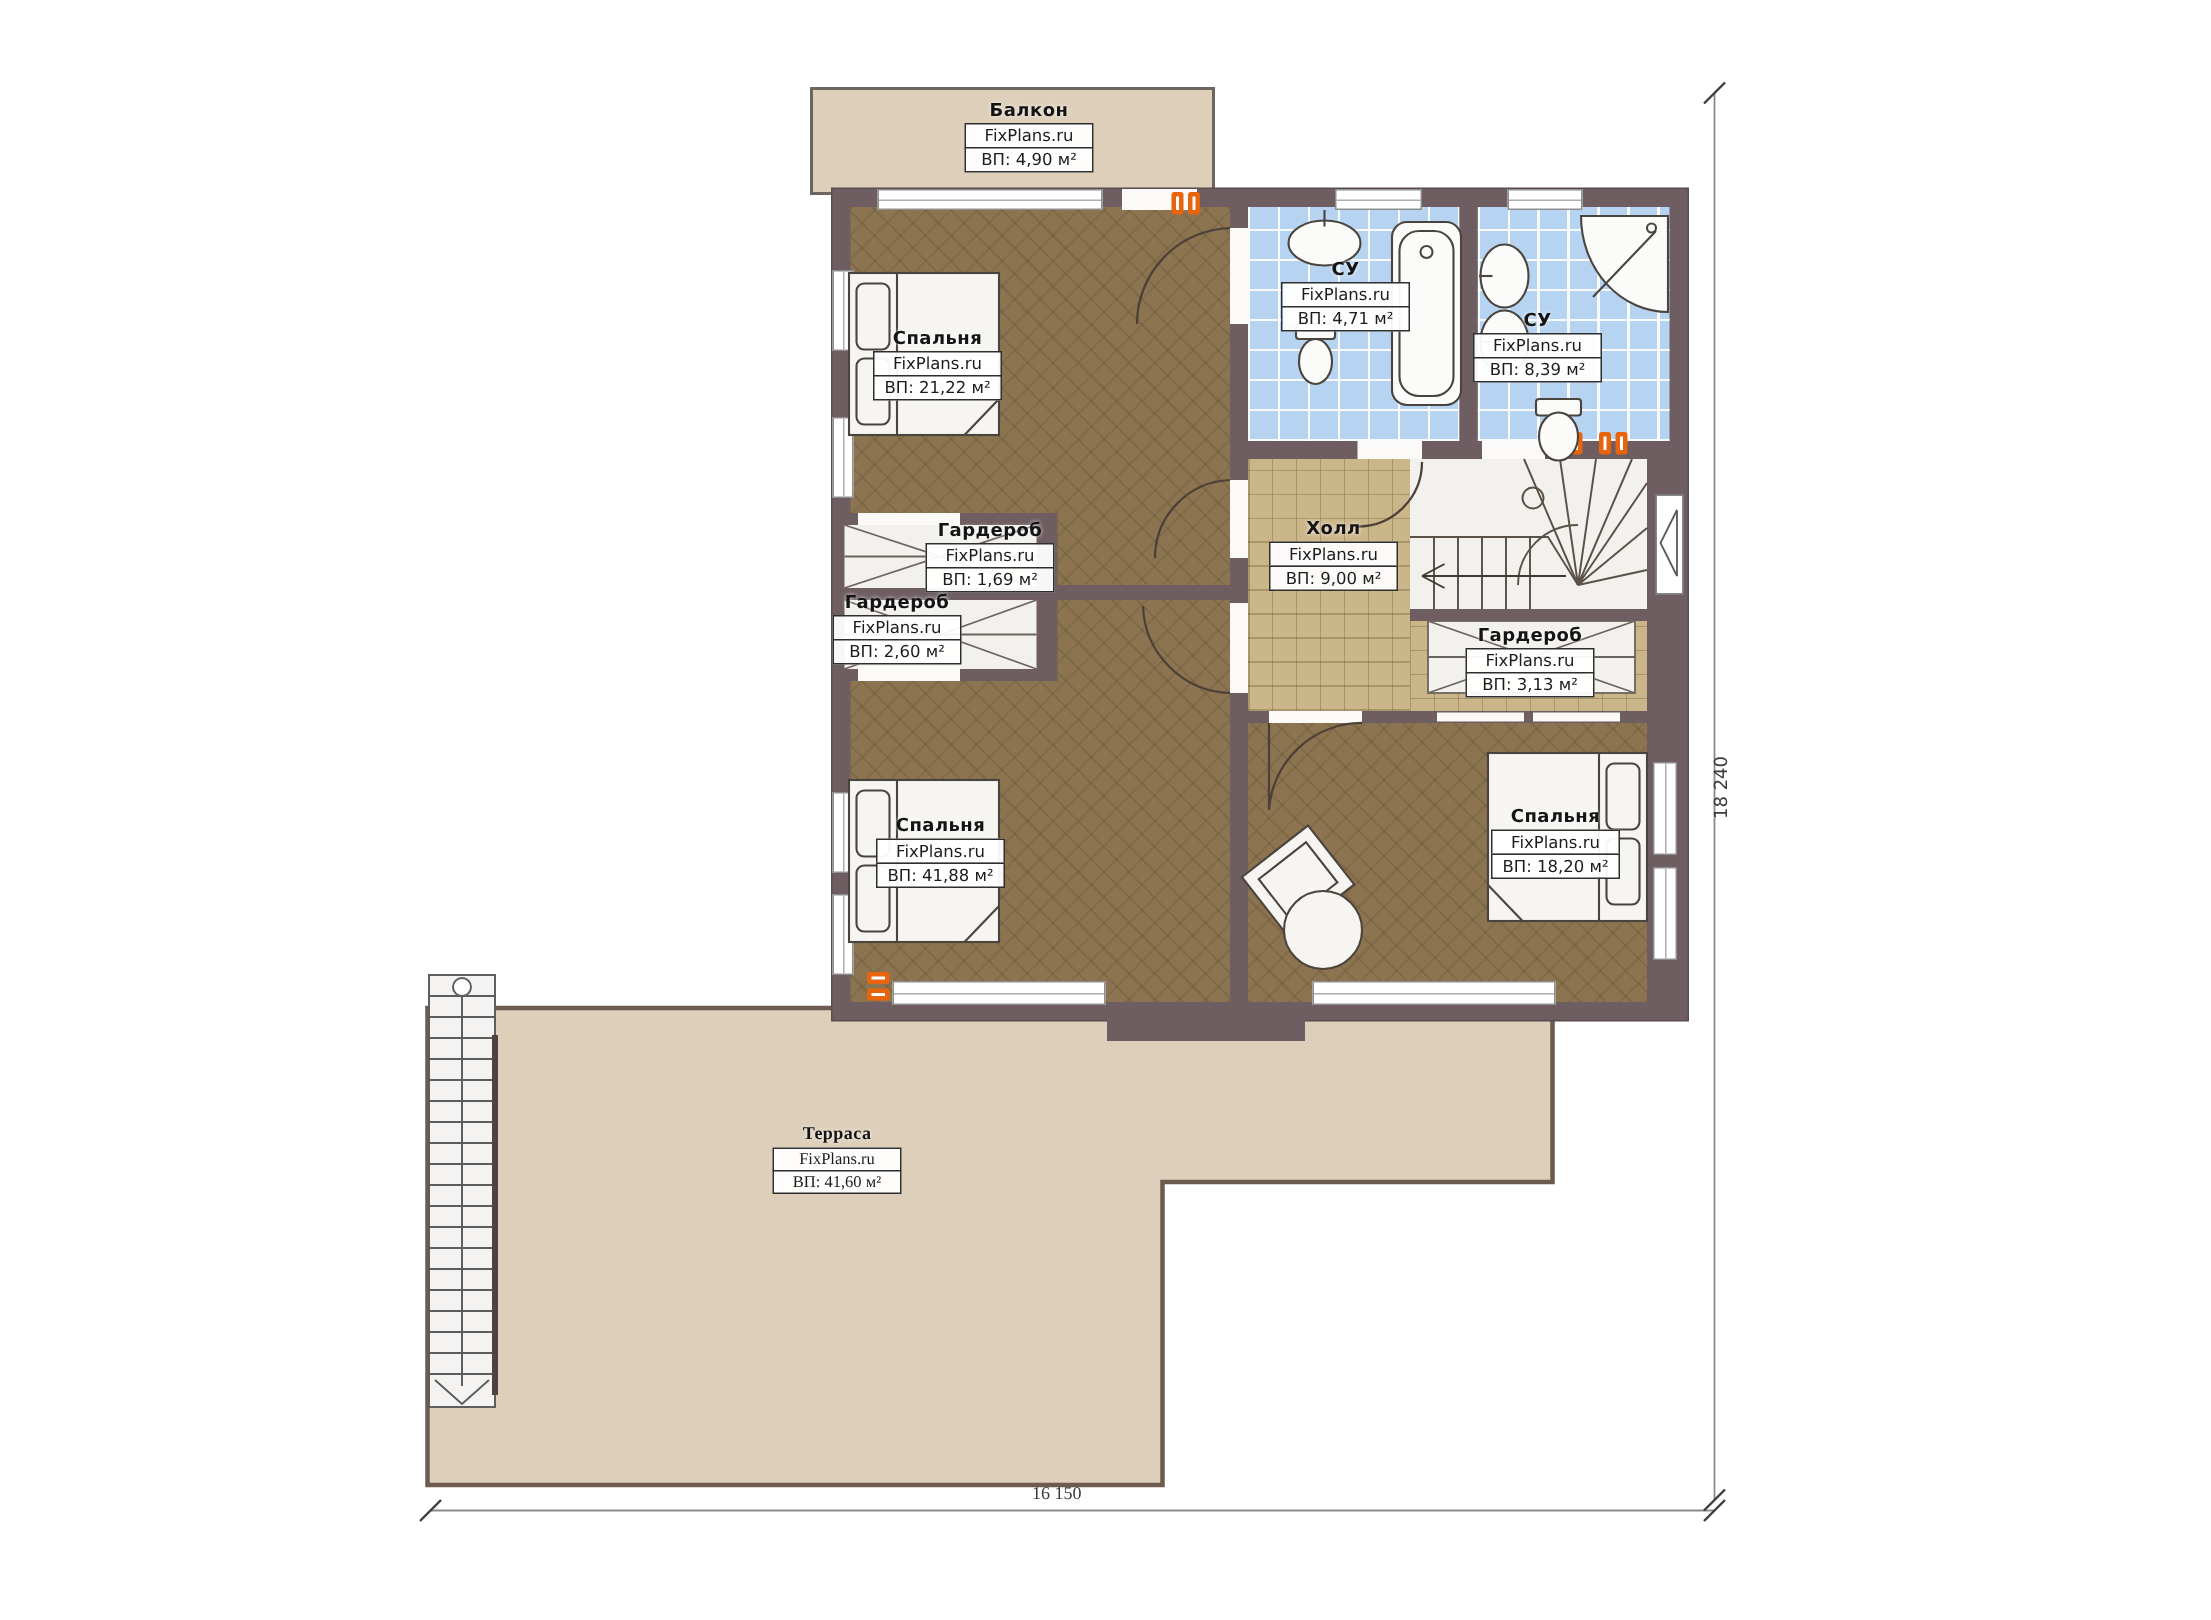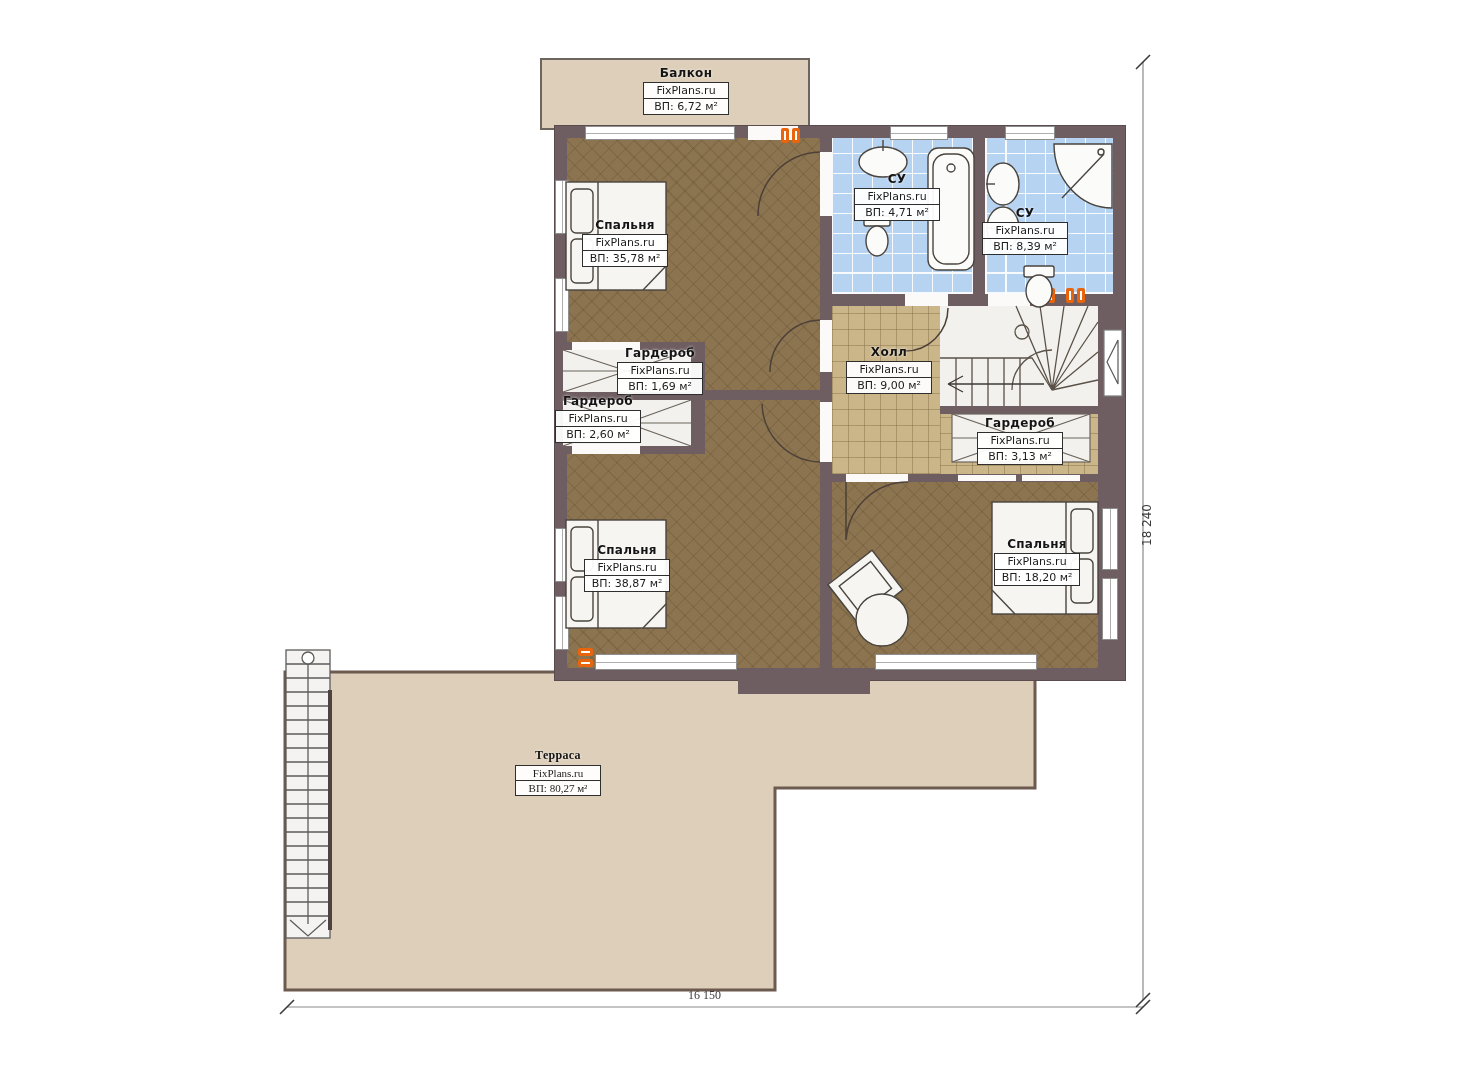--- a/index.html
+++ b/index.html
@@ -234,27 +234,27 @@
         <line x1="1136" y1="1007" x2="1150" y2="993"></line>
         <line x1="280" y1="1014" x2="294" y2="1000"></line>
         <line x1="1136" y1="1014" x2="1150" y2="1000"></line>
       </g>
     </g>
   </svg>
 
   <div class="room-label" style="left:686px;top:66px;">
     <div class="rn">Балкон</div>
     <span class="box">FixPlans.ru</span>
-    <span class="box">ВП: 6,72 м²</span>
+    <span class="box">ВП: 4,90 м²</span>
   </div>
 
   <div class="room-label" style="left:625px;top:218px;">
     <div class="rn">Спальня</div>
     <span class="box">FixPlans.ru</span>
-    <span class="box">ВП: 35,78 м²</span>
+    <span class="box">ВП: 21,22 м²</span>
   </div>
 
   <div class="room-label" style="left:897px;top:172px;">
     <div class="rn">СУ</div>
     <span class="box">FixPlans.ru</span>
     <span class="box">ВП: 4,71 м²</span>
   </div>
 
   <div class="room-label" style="left:1025px;top:206px;">
     <div class="rn">СУ</div>
@@ -282,31 +282,31 @@
 
   <div class="room-label" style="left:1020px;top:416px;">
     <div class="rn">Гардероб</div>
     <span class="box">FixPlans.ru</span>
     <span class="box">ВП: 3,13 м²</span>
   </div>
 
   <div class="room-label" style="left:627px;top:543px;">
     <div class="rn">Спальня</div>
     <span class="box">FixPlans.ru</span>
-    <span class="box">ВП: 38,87 м²</span>
+    <span class="box">ВП: 41,88 м²</span>
   </div>
 
   <div class="room-label" style="left:1037px;top:537px;">
     <div class="rn">Спальня</div>
     <span class="box">FixPlans.ru</span>
     <span class="box">ВП: 18,20 м²</span>
   </div>
 
   <div class="room-label" style="left:558px;top:748px;font-family:Liberation Serif, serif;">
     <div class="rn">Терраса</div>
     <span class="box">FixPlans.ru</span>
-    <span class="box">ВП: 80,27 м²</span>
+    <span class="box">ВП: 41,60 м²</span>
   </div>
 
   <div class="dim-text rot" style="left:1126px;top:518px;">18 240</div>
   <div class="dim-text" style="left:688px;top:988px;font-family:Liberation Serif, serif;">16 150</div>
 
 </div>
 
 </body></html>

